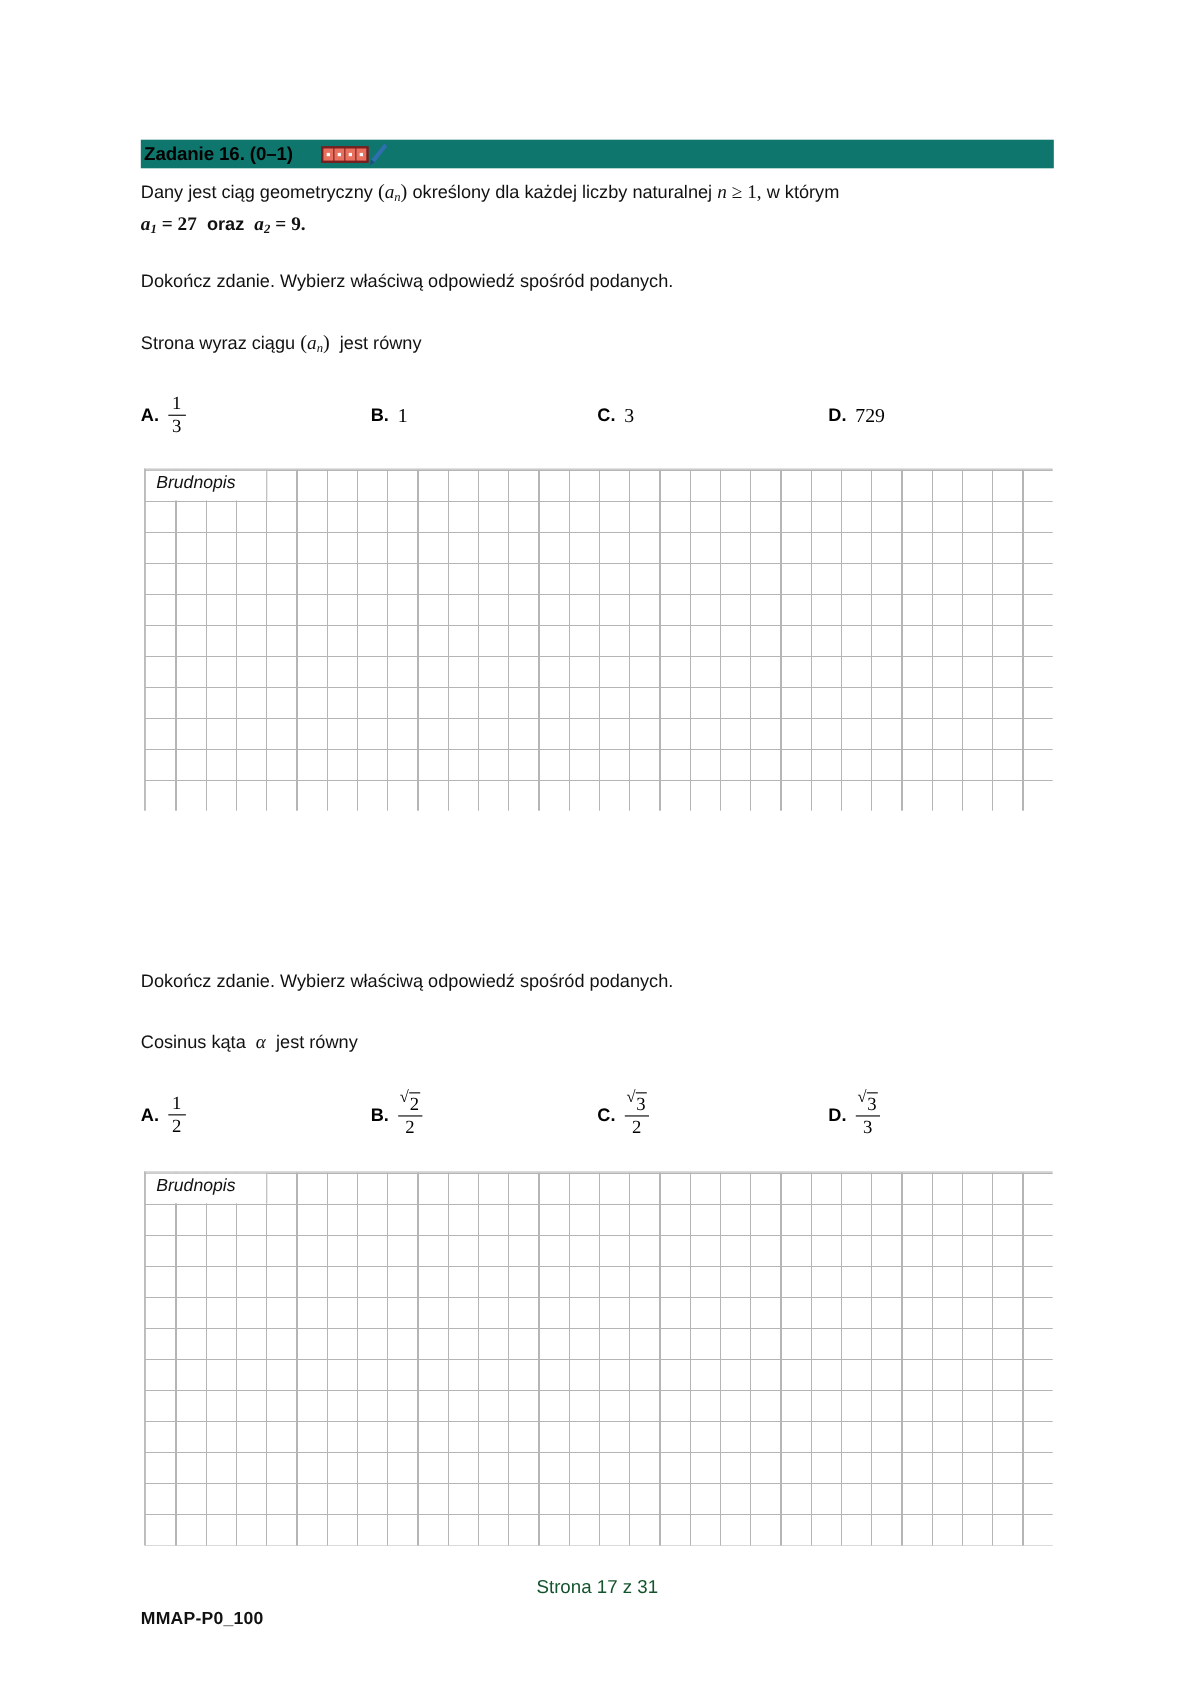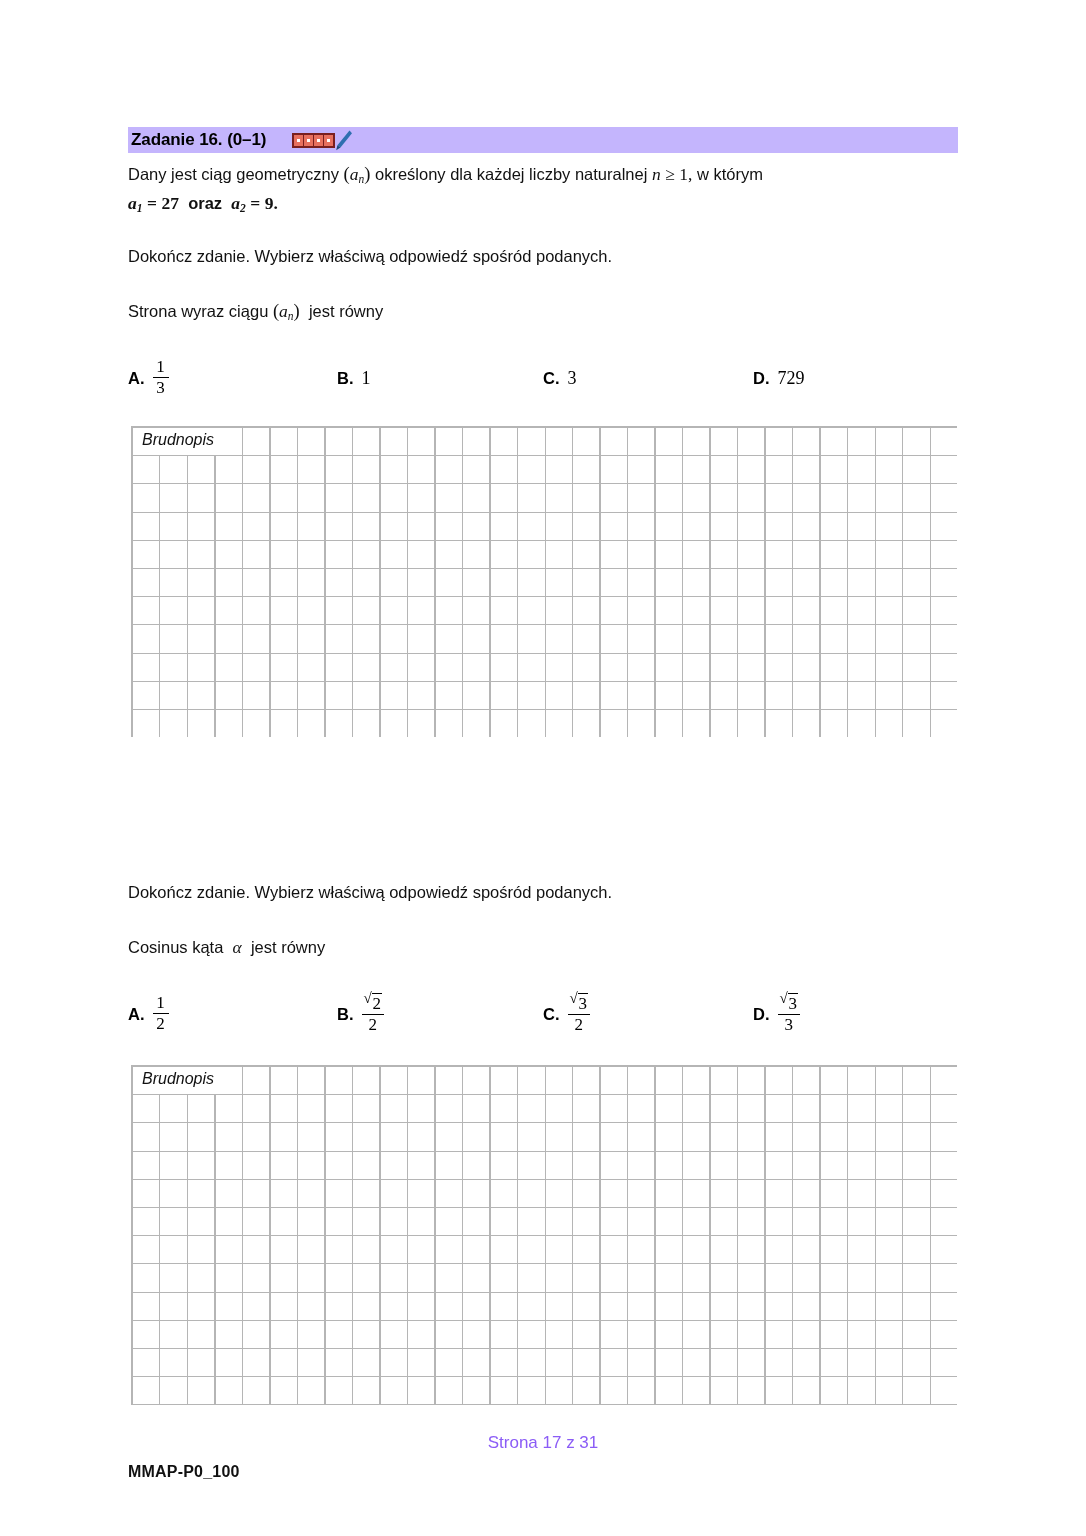--- a/index.html
+++ b/index.html
@@ -21,21 +21,21 @@
     width: 1086px;
     height: 1536px;
   }
 
   
   .task-bar {
     position: absolute;
     left: 128px;
     width: 830px;
     height: 26px;
-    background: #c4b5fd;
+    background: #0f766e;
     display: flex;
     align-items: center;
   }
   .task-title {
     font-size: 17px;
     font-weight: bold;
     letter-spacing: -0.1px;
     padding-left: 3px;
     white-space: nowrap;
   }
@@ -234,21 +234,21 @@
     box-sizing: border-box;
   }
 
   
   .footer-page {
     position: absolute;
     left: 0;
     width: 1086px;
     text-align: center;
     font-size: 17px;
-    color: #8b5cf6;
+    color: #14532d;
   }
   .footer-code {
     position: absolute;
     left: 128px;
     font-size: 16px;
     font-weight: bold;
     color: #111;
     letter-spacing: 0.2px;
   }
 </style>

